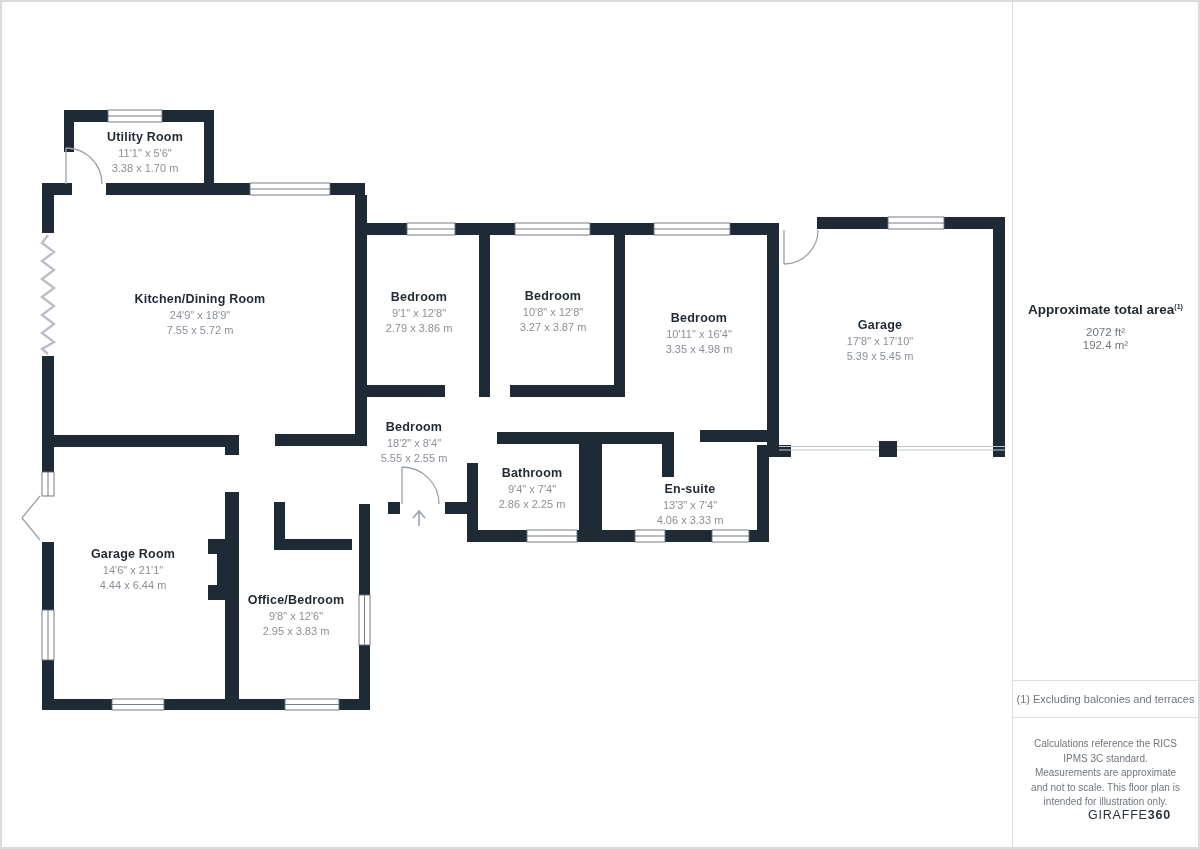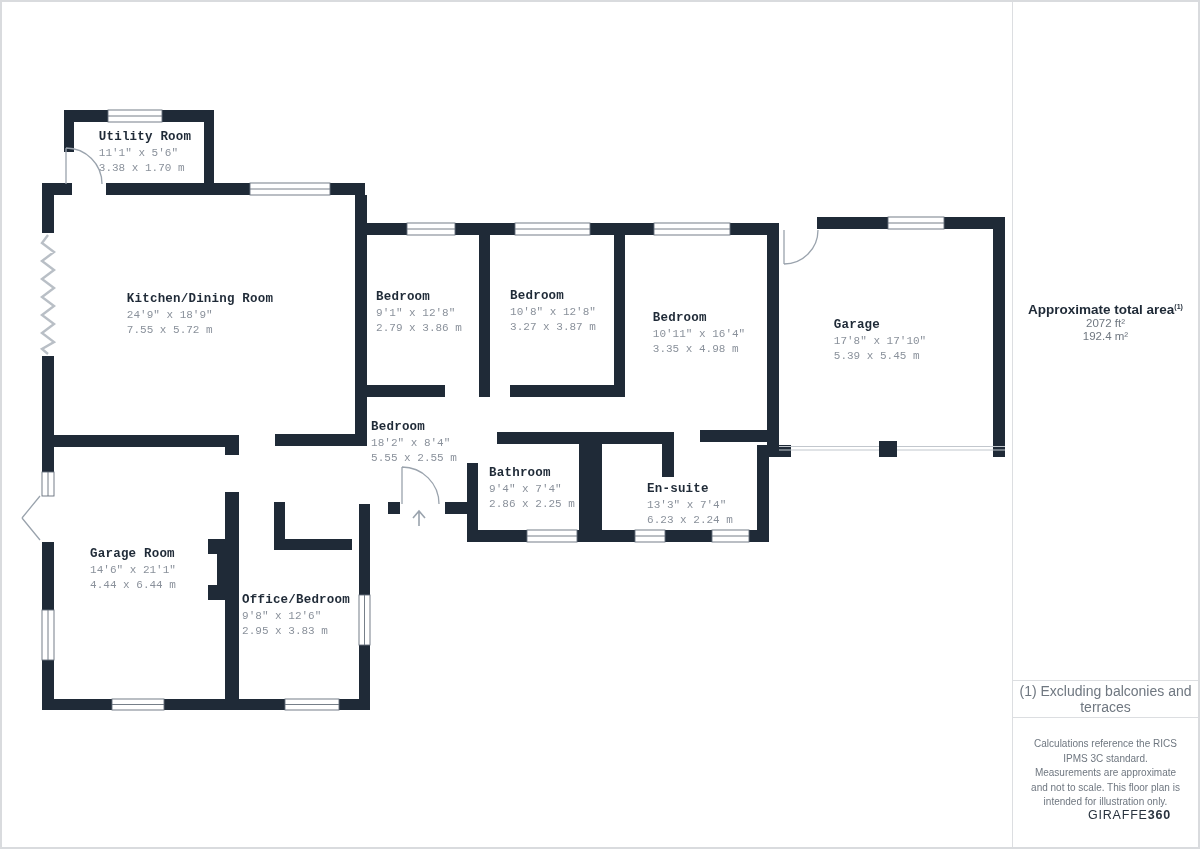--- a/index.html
+++ b/index.html
@@ -3,39 +3,39 @@
 <meta charset="utf-8">
 <style>
   html,body{margin:0;padding:0;background:#ffffff;}
   .page{
     position:relative;width:1200px;height:849px;box-sizing:border-box;
     background:#ffffff;border:2px solid #d9dbde;overflow:hidden;
     font-family:"Liberation Sans",sans-serif;
   }
   .plan-svg{position:absolute;left:0;top:0;width:1196px;height:845px;}
   .room-label{
-    position:absolute;transform:translateX(-50%);white-space:nowrap;font-family:Liberation Mono, monospace;
+    position:absolute;transform:translateX(-50%);text-align:center;white-space:nowrap;
   }
   .room-name{font-size:12.5px;font-weight:bold;color:#1f2a37;letter-spacing:.2px;margin-bottom:2px;}
   .room-dim{font-size:11px;color:#8a919b;line-height:1.32;}
   
   .side-panel{
     position:absolute;top:0;right:0;width:185px;height:845px;background:#ffffff;
     border-left:1px solid #dcdee1;
   }
   .area-block{position:absolute;top:300px;left:0;right:0;text-align:center;}
   .area-title{font-size:13.5px;font-weight:bold;color:#1f2a37;}
   .area-title sup{font-size:7px;font-weight:bold;}
-  .area-ft{font-size:11.5px;color:#6f7780;}
+  .area-ft{margin-top:9px;font-size:11.5px;color:#6f7780;}
   .area-m{margin-top:1px;font-size:11.5px;color:#6f7780;}
   .footnote{
     position:absolute;top:678px;left:0;right:0;height:38px;box-sizing:border-box;
     border-top:1px solid #dcdee1;border-bottom:1px solid #dcdee1;
     display:flex;align-items:center;justify-content:center;
-    font-size:14px;color:#6f7780;text-align:center;
+    font-size:11px;color:#6f7780;text-align:center;
   }
   .disclaimer{
     position:absolute;top:735px;left:17px;right:17px;
     font-size:10px;line-height:1.45;color:#6f7780;text-align:center;
   }
   .brand{position:absolute;top:806px;left:0;right:0;text-align:center;
     font-size:12.5px;letter-spacing:.8px;color:#29333f;}
   .brand .brand-a{font-weight:normal;margin-left:48px;}
   .brand .brand-b{font-weight:bold;}
 </style>
@@ -185,21 +185,21 @@
     <div class="room-dim">5.55 x 2.55 m</div>
   </div>
   <div class="room-label" style="left:530px;top:464px">
     <div class="room-name">Bathroom</div>
     <div class="room-dim">9'4" x 7'4"</div>
     <div class="room-dim">2.86 x 2.25 m</div>
   </div>
   <div class="room-label" style="left:688px;top:480px">
     <div class="room-name">En-suite</div>
     <div class="room-dim">13'3" x 7'4"</div>
-    <div class="room-dim">6.23 x 2.24 m</div>
+    <div class="room-dim">4.06 x 3.33 m</div>
   </div>
   <div class="room-label" style="left:131px;top:545px">
     <div class="room-name">Garage Room</div>
     <div class="room-dim">14'6" x 21'1"</div>
     <div class="room-dim">4.44 x 6.44 m</div>
   </div>
   <div class="room-label" style="left:294px;top:591px">
     <div class="room-name">Office/Bedroom</div>
     <div class="room-dim">9'8" x 12'6"</div>
     <div class="room-dim">2.95 x 3.83 m</div>

